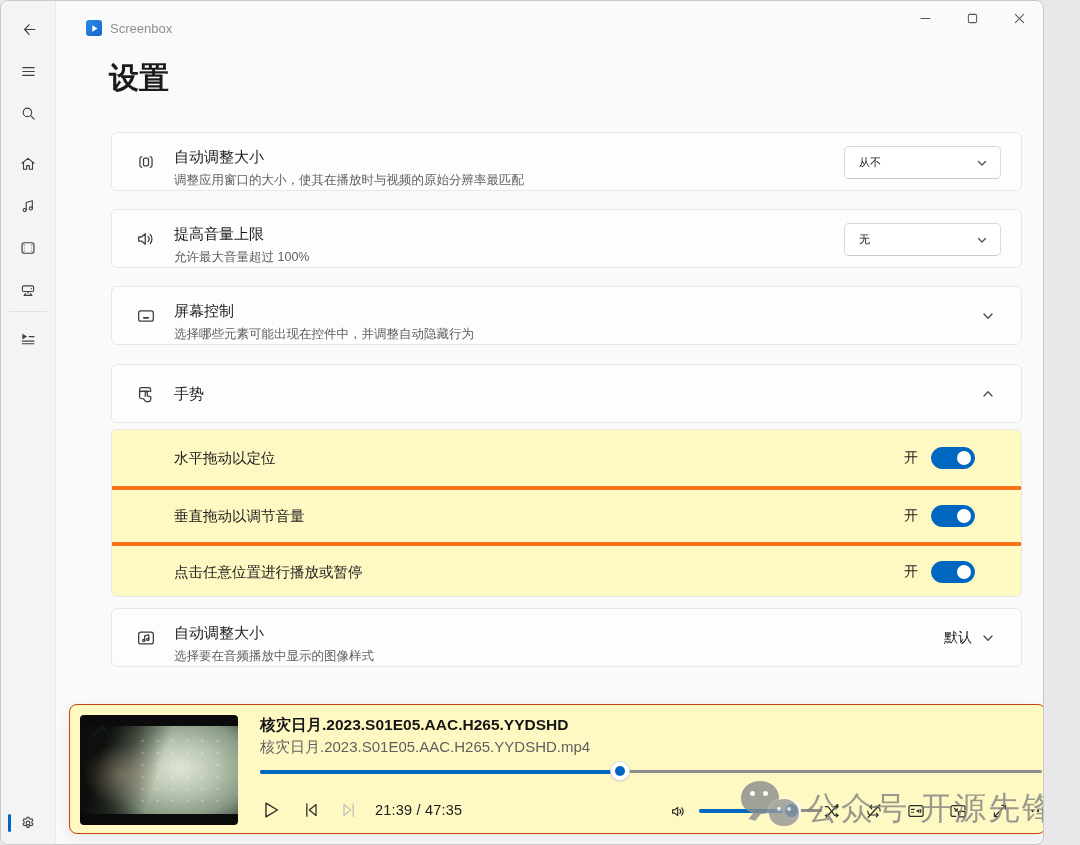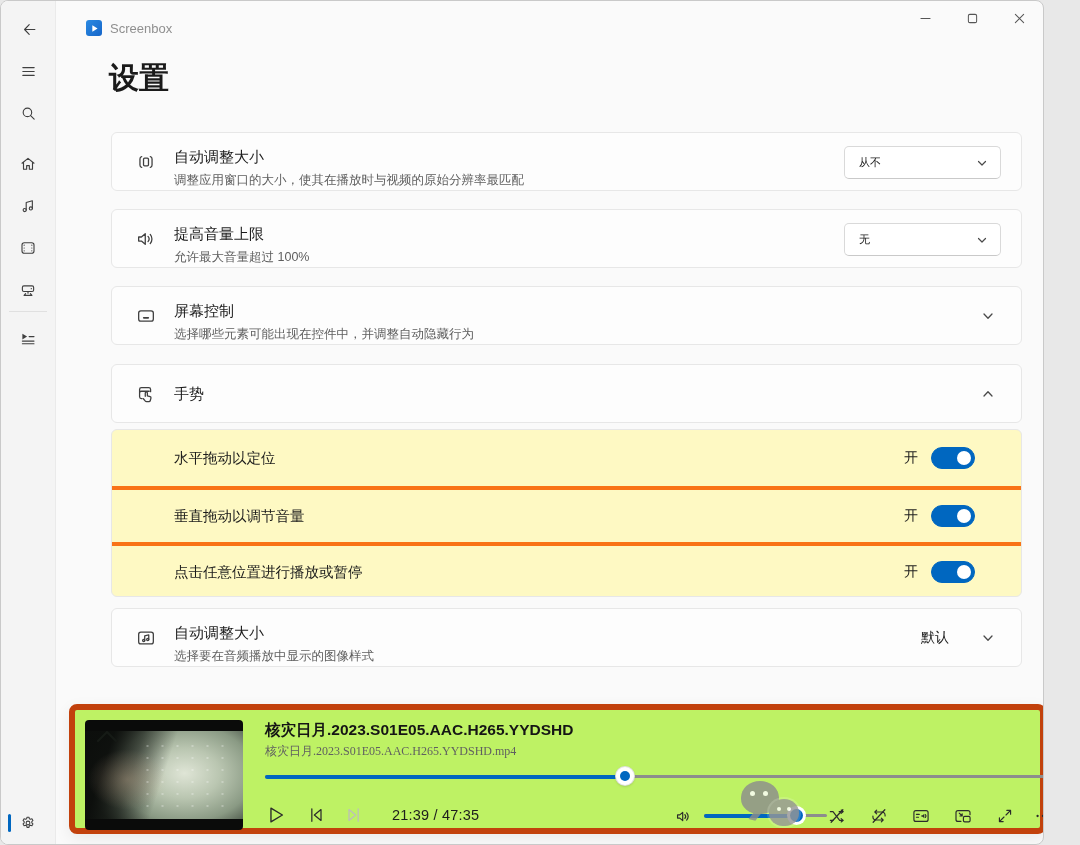--- a/index.html
+++ b/index.html
@@ -48,52 +48,52 @@
     padding:0 46px 0 62px; }
   .g-row + .g-row { border-top:4px solid #f97316; }
   .g-label { flex:1; font-size:14.5px; color:#1b1b1b; }
   .g-state { font-size:14px; color:#1b1b1b; margin-right:13px; }
   .switch { position:relative; width:44px; height:22px; border-radius:11px;
     background:#fff; border:1px solid #8a8a8a; cursor:pointer; }
   .switch .knob { position:absolute; top:50%; transform:translateY(-50%); left:4px;
     width:14px; height:14px; border-radius:50%; background:#5c5c5c; transition:left .1s; }
   .switch.on { background:var(--accent); border-color:var(--accent); }
   .switch.on .knob { left:25px; background:#fff; }
-  .value-inline { font-size:14px; color:#1b1b1b; position:absolute; right:72px; top:50%; transform:translateY(-50%); }
+  .value-inline { font-size:14px; color:#1b1b1b; position:absolute; right:49px; top:50%; transform:translateY(-50%); }
   .scroll-thumb { position:absolute; left:1073px; top:352px; width:3px; height:244px;
     background:#9b9b9b; border-radius:2px; }
   
   .player { position:absolute; left:68px; top:703px; width:977px; height:130px;
-    background:#bef264; border:6px solid #c2410c; border-radius:8px;
+    background:#fef9c3; border:1px solid #c2410c; border-radius:8px;
     box-shadow:0 5px 16px rgba(0,0,0,.07); }
   .thumb { position:absolute; left:10px; top:10px; width:158px; height:110px;
     border-radius:4px; background:#0a0b0a; overflow:hidden; cursor:pointer; }
   .thumb-frame { position:absolute; left:0; right:0; top:11px; bottom:11px;
     background:
       radial-gradient(55px 42px at 27% 55%, rgba(199,170,142,0.38), rgba(0,0,0,0) 72%),
       linear-gradient(108deg, rgba(11,13,11,.96) 16%, rgba(13,16,13,.6) 32%, rgba(13,16,13,0) 50%),
       radial-gradient(125px 88px at 63% 48%, #dfe5d6 0%, #bac6b1 28%, #8a9a84 55%, #48544666 80%, #222822 100%),
       #2a312a; }
   .thumb-speckles { position:absolute; left:35%; right:5%; top:18%; bottom:18%;
     background-image:radial-gradient(rgba(255,255,255,.55) .8px, rgba(255,255,255,0) 1.6px);
     background-size:15px 12px; opacity:.5; }
   .thumb-chev { position:absolute; left:10px; top:8px; color:#1d211d; }
   .np-title { position:absolute; left:190px; top:10px; font-size:15.5px; font-weight:700; color:#151515;
     white-space:nowrap; }
-  .np-file { position:absolute; left:190px; top:33px; font-size:12px; color:#606060; white-space:nowrap;font-family:Liberation Serif, serif; }
+  .np-file { position:absolute; left:190px; top:33px; font-size:15px; color:#606060; white-space:nowrap; }
   .seek { position:absolute; left:190px; top:58px; width:782px; height:16px; cursor:pointer; }
   .seek .track { position:absolute; left:0; right:0; top:7px; height:3px; border-radius:2px; background:#8d8d8d; }
   .seek .fill { position:absolute; left:0; top:6.5px; height:4px; border-radius:2px; background:var(--accent); }
   .seek .thumb-dot { position:absolute; top:-1px; width:18px; height:18px; border-radius:50%;
     background:#fff; box-shadow:0 0 0 1px #e1e1e1, 0 1px 3px rgba(0,0,0,.25); }
   .seek .thumb-dot::after { content:""; position:absolute; left:4px; top:4px; width:10px; height:10px;
     border-radius:50%; background:var(--accent); }
   .pbtn { position:absolute; top:92px; width:26px; height:26px; display:flex; align-items:center;
     justify-content:center; cursor:pointer; border-radius:4px; }
-  .time { position:absolute; left:317px; top:97px; font-size:14.5px; color:#1d1d1d; letter-spacing:.2px; }
+  .time { position:absolute; left:305px; top:97px; font-size:14.5px; color:#1d1d1d; letter-spacing:.2px; }
   .vol { position:absolute; left:629px; top:98px; width:123px; height:14px; cursor:pointer; }
   .vol .track { position:absolute; left:0; right:0; top:6px; height:3px; border-radius:2px; background:#8d8d8d; }
   .vol .fill { position:absolute; left:0; top:5.5px; height:4px; border-radius:2px; background:var(--accent); }
   .vol .thumb-dot { position:absolute; top:1px; width:13px; height:13px; border-radius:50%;
     background:var(--accent); box-shadow:0 0 0 3px #fff; }
   .ibtn { position:absolute; top:94px; width:24px; height:24px; display:flex; align-items:center;
     justify-content:center; cursor:pointer; border-radius:4px; }
   
   .watermark { position:absolute; left:738px; top:778px; z-index:30; pointer-events:none;
     display:flex; align-items:flex-start; }
@@ -406,15 +406,16 @@
         </svg>
     </div>
   </div>
 
   <div class="watermark">
     <div class="wm-logo">
       <div class="wm-b1"></div>
         <div class="wm-tail"></div>
         <div class="wm-b2"></div>
     </div>
+    <span class="wm-text">公众号 开源先锋</span>
   </div>
 
 </div>
 
 </body></html>

